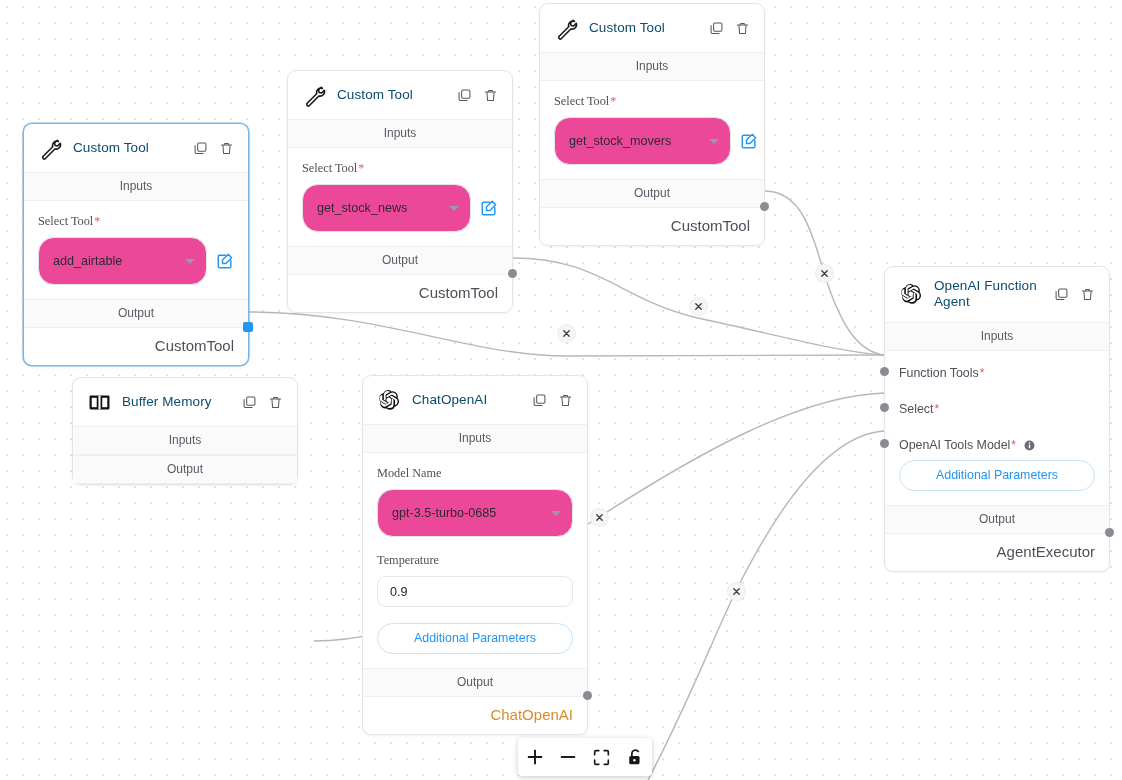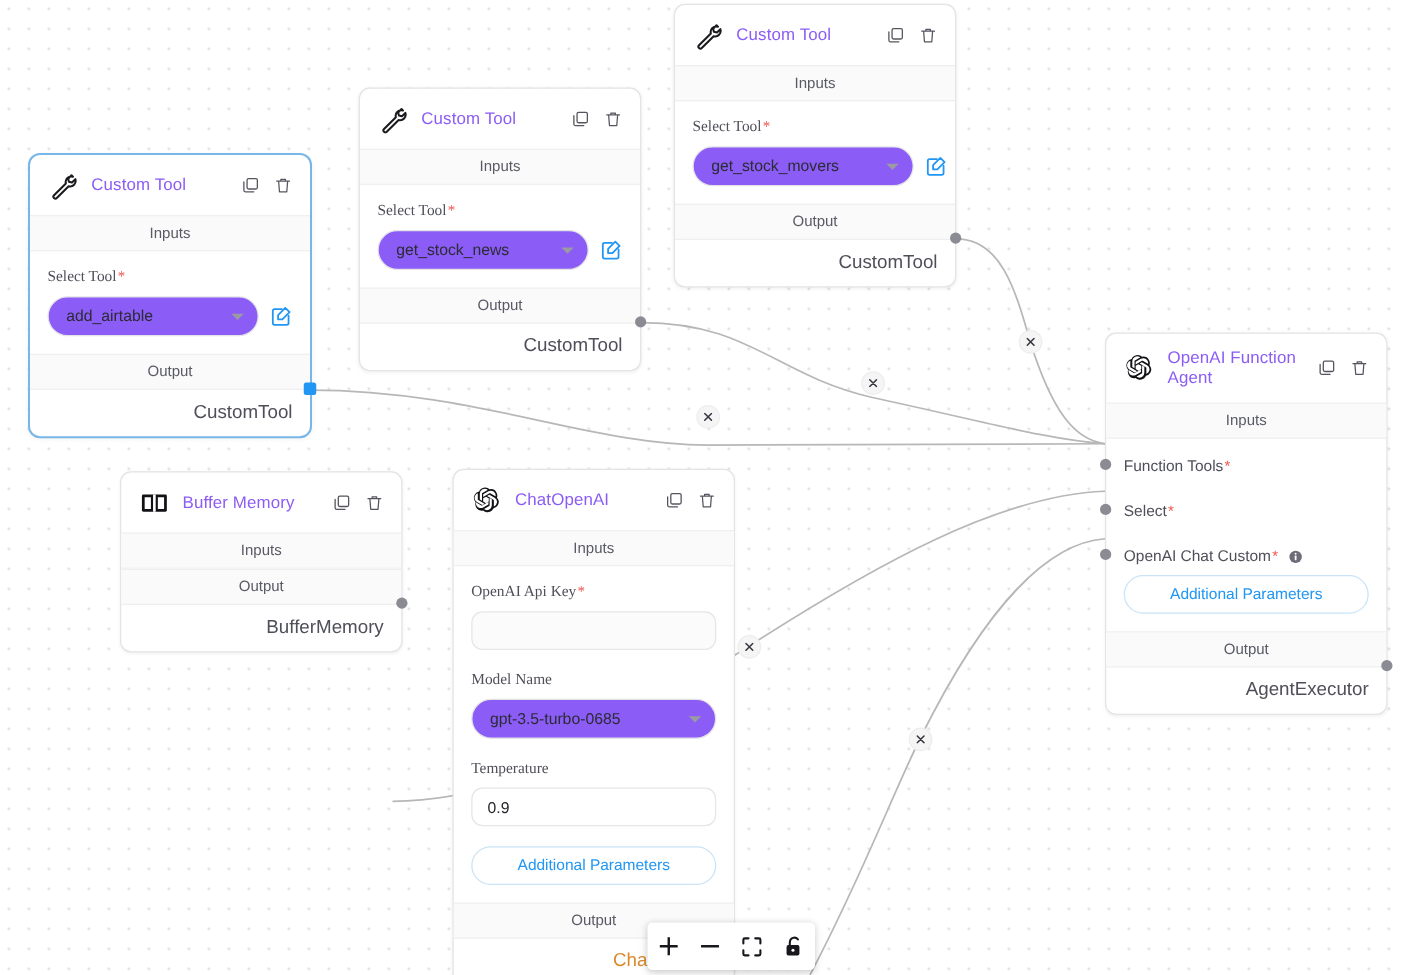--- a/index.html
+++ b/index.html
@@ -81,21 +81,21 @@
     width: 26px;
     height: 26px;
     flex: 0 0 26px;
     display: flex;
     align-items: center;
     justify-content: center;
   }
   .node-title {
     flex: 1 1 auto;
     font-size: 13.5px;
-    color: #8b5cf6;
+    color: #0c4a6e;
     line-height: 1.22;
     letter-spacing: 0.1px;
   }
   .header-actions {
     display: flex;
     align-items: center;
     gap: 11px;
     flex: 0 0 auto;
     padding-right: 2px;
   }
@@ -119,24 +119,24 @@
     margin-bottom: 8px;
     display: block;
     font-family: Liberation Serif, serif;
   }
   .req { color: #f0554d; font-size: 12px; padding-left: 1px; }
 
   .field-row { display: flex; align-items: center; gap: 9px; }
 
   .select-box {
     flex: 1 1 auto;
-    height: 32px;
+    height: 48px;
     border: 1px solid #e3e3e6;
     border-radius: 16px;
-    background: #8b5cf6;
+    background: #ec4899;
     display: flex;
     align-items: center;
     padding: 0 11px 0 14px;
     box-sizing: border-box;
     font-size: 12.6px;
     color: #2b2b33;
     cursor: pointer;
     gap: 32px;
   }
   .select-value { flex: 1 1 auto; }
@@ -413,21 +413,21 @@
         </span>
       </div>
     </div>
     <div class="section-bar">Output</div>
     <div class="output-row">
       <span>CustomTool</span>
       <span class="handle sel" style="top:auto; margin-top:-15px;"></span>
     </div>
   </div>
 
-  <div class="node" style="left:96px; top:377px; width:226px;">
+  <div class="node" style="left:72px; top:377px; width:226px;">
     <div class="node-header">
       <span class="node-icon">
         <svg width="23" height="23" viewBox="0 0 24 24">
           <rect x="1.6" y="4.8" width="20.8" height="14.4" rx="1.2" fill="#111116"></rect>
           <rect x="10.9" y="4.8" width="2.2" height="14.4" fill="#ffffff"></rect>
           <rect x="3.9" y="7.1" width="5.2" height="9.8" fill="#ffffff"></rect>
           <rect x="14.9" y="7.1" width="5.2" height="9.8" fill="#ffffff"></rect>
         </svg>
       </span>
       <span class="node-title">Buffer Memory</span>
@@ -440,24 +440,20 @@
         </span>
         <span class="hdr-btn">
           <svg width="15" height="15" viewBox="0 0 20 20">
             <path d="M3.2 5.3h13.6M7.6 5.3V3.4h4.8v1.9M5.2 5.3l.9 11.3h7.8l.9-11.3" fill="none" stroke="#55555f" stroke-width="1.35" stroke-linecap="round" stroke-linejoin="round"></path>
           </svg>
         </span>
       </span>
     </div>
     <div class="section-bar">Inputs</div>
     <div class="section-bar">Output</div>
-    <div class="output-row">
-      <span>BufferMemory</span>
-      <span class="handle out" style="top:auto; margin-top:-15px;"></span>
-    </div>
   </div>
 
   <div class="node" style="left:362px; top:375px; width:226px;">
     <div class="node-header">
       <span class="node-icon">
         <svg width="24" height="24" viewBox="0 0 24 24">
           <path d="M20.6 10.1a5.1 5.1 0 0 0-.45-4.2 5.2 5.2 0 0 0-5.6-2.5A5.16 5.16 0 0 0 6.3 5.2a5.1 5.1 0 0 0-3.42 2.47 5.17 5.17 0 0 0 .64 6.07 5.1 5.1 0 0 0 .44 4.2 5.2 5.2 0 0 0 5.6 2.5 5.15 5.15 0 0 0 8.25-1.8 5.1 5.1 0 0 0 3.42-2.47 5.17 5.17 0 0 0-.63-6.07zM12.6 20.1a3.86 3.86 0 0 1-2.47-.89l.12-.07 4.1-2.37a.67.67 0 0 0 .34-.58V10.4l1.73 1a.06.06 0 0 1 .03.05v4.79a3.87 3.87 0 0 1-3.85 3.86zM4.3 16.56a3.85 3.85 0 0 1-.46-2.59l.12.07 4.1 2.37a.67.67 0 0 0 .67 0l5.01-2.89v2a.06.06 0 0 1-.02.05l-4.15 2.4a3.87 3.87 0 0 1-5.27-1.41zM3.23 8.34A3.85 3.85 0 0 1 5.25 6.65v4.87a.65.65 0 0 0 .33.57l4.99 2.88-1.73 1a.06.06 0 0 1-.06 0L4.58 13.6a3.87 3.87 0 0 1-1.41-5.27zM17.7 11.7L12.7 8.8l1.73-1a.06.06 0 0 1 .06 0l4.2 2.42a3.86 3.86 0 0 1-.6 6.97v-4.87a.67.67 0 0 0-.39-.62zM19.43 9.1l-.12-.08-4.09-2.38a.67.67 0 0 0-.68 0L9.54 9.53v-2a.06.06 0 0 1 .03-.05l4.15-2.4a3.86 3.86 0 0 1 5.73 4zM8.6 12.66l-1.73-1a.06.06 0 0 1-.03-.05V6.83a3.86 3.86 0 0 1 6.33-2.96l-.12.07-4.1 2.37a.67.67 0 0 0-.34.58zM9.54 10.64l2.23-1.29 2.24 1.29v2.57l-2.23 1.29-2.24-1.29z" fill="#111116"></path>
         </svg>
       </span>
       <span class="node-title">ChatOpenAI</span>
@@ -470,26 +466,20 @@
         </span>
         <span class="hdr-btn">
           <svg width="15" height="15" viewBox="0 0 20 20">
             <path d="M3.2 5.3h13.6M7.6 5.3V3.4h4.8v1.9M5.2 5.3l.9 11.3h7.8l.9-11.3" fill="none" stroke="#55555f" stroke-width="1.35" stroke-linecap="round" stroke-linejoin="round"></path>
           </svg>
         </span>
       </span>
     </div>
     <div class="section-bar">Inputs</div>
     <div class="node-body">
-      <div class="field-block">
-        <span class="field-label">
-          <span>OpenAI Api Key</span><span class="req">*</span>
-        </span>
-        <div class="text-input empty"></div>
-      </div>
       <div class="field-block">
         <span class="field-label">Model Name</span>
         <div class="select-box">
           <span class="select-value">gpt-3.5-turbo-0685</span>
           <span class="caret"></span>
         </div>
       </div>
       <div class="field-block">
         <span class="field-label">Temperature</span>
         <div class="text-input">0.9</div>
@@ -532,21 +522,21 @@
       <span>Function Tools</span><span class="req">*</span>
     </div>
 
     <div class="input-item" style="padding-top:11px; padding-bottom:11px;">
       <span class="handle in" style="top:12px;"></span>
       <span>Select</span><span class="req">*</span>
     </div>
 
     <div class="input-item" style="padding-top:11px; padding-bottom:6px;">
       <span class="handle in" style="top:12px;"></span>
-      <span>OpenAI Chat Custom</span><span class="req">*</span>
+      <span>OpenAI Tools Model</span><span class="req">*</span>
       <span class="info-dot">
         <svg width="11" height="11" viewBox="0 0 16 16">
           <circle cx="8" cy="8" r="7.2" fill="#6d6d78"></circle>
           <circle cx="8" cy="4.4" r="1.15" fill="#ffffff"></circle>
           <rect x="6.95" y="6.4" width="2.1" height="5.6" rx="1" fill="#ffffff"></rect>
         </svg>
       </span>
     </div>
 
     <div style="padding:0 14px 14px 14px;">

